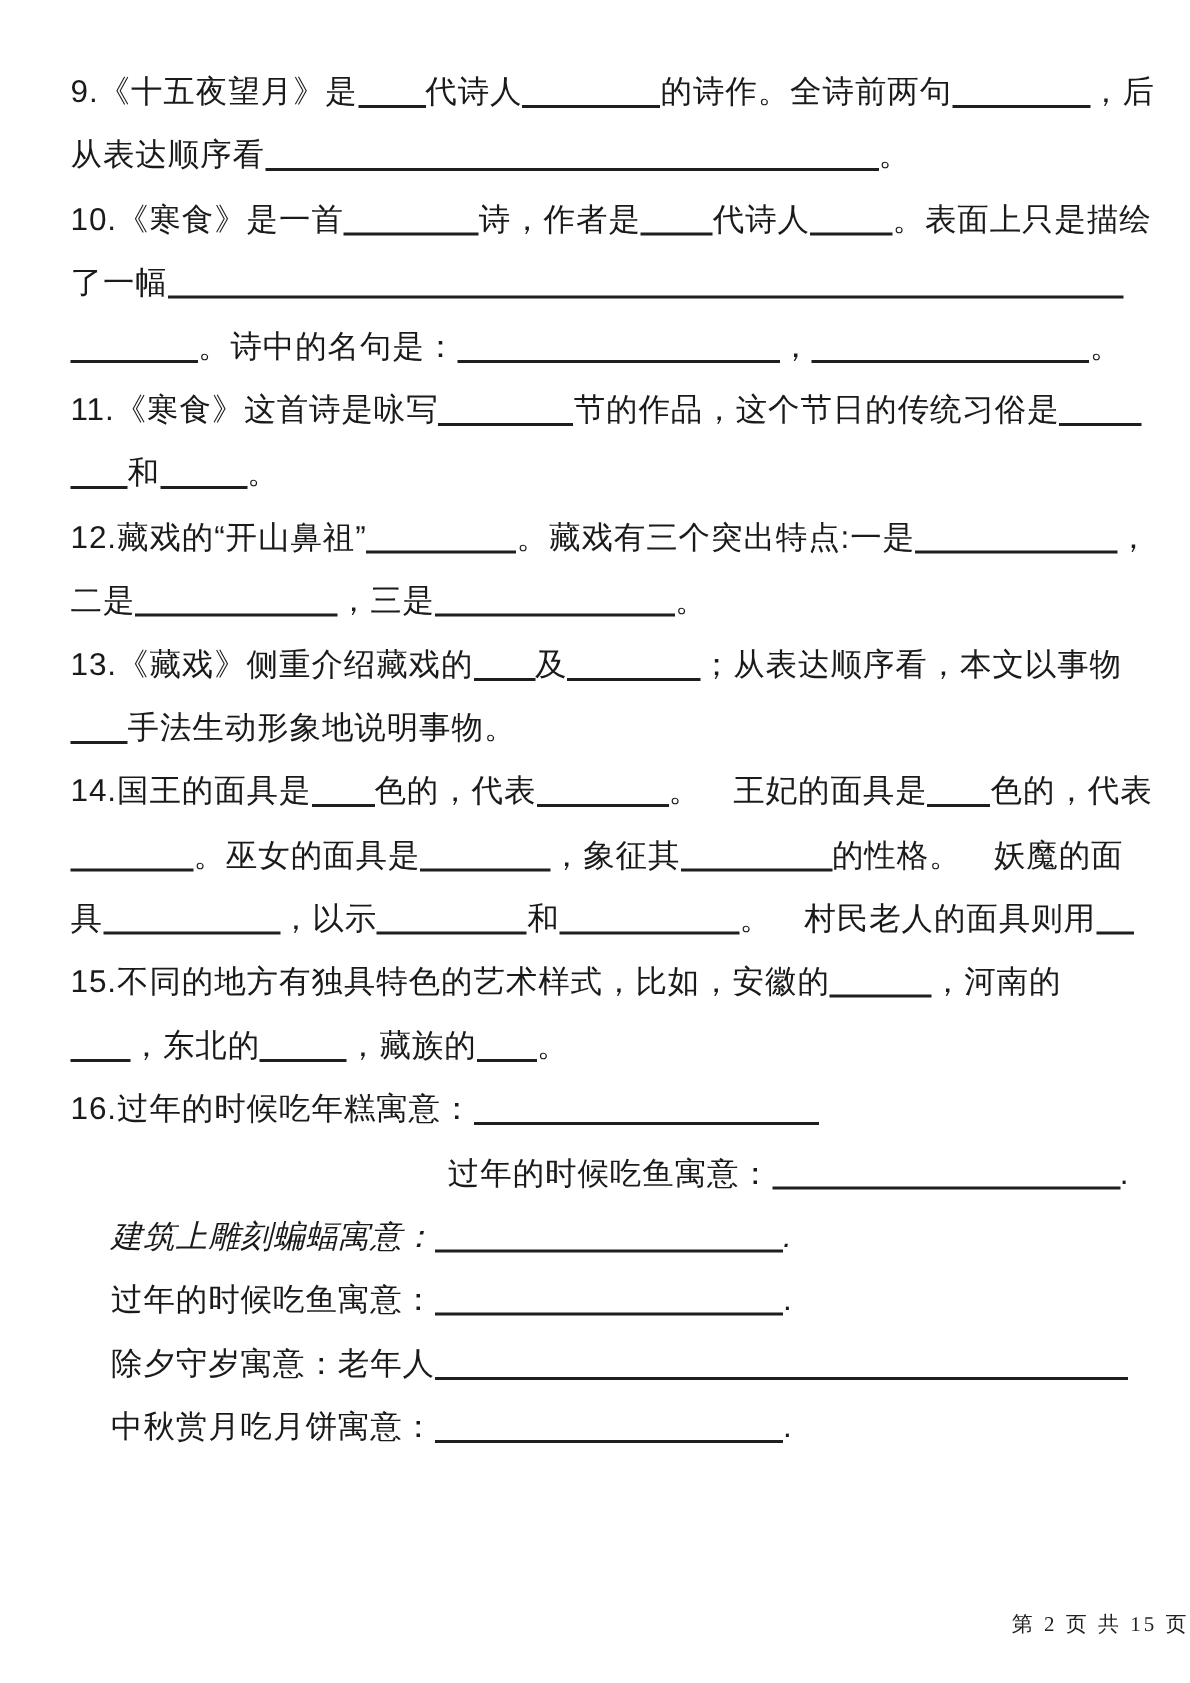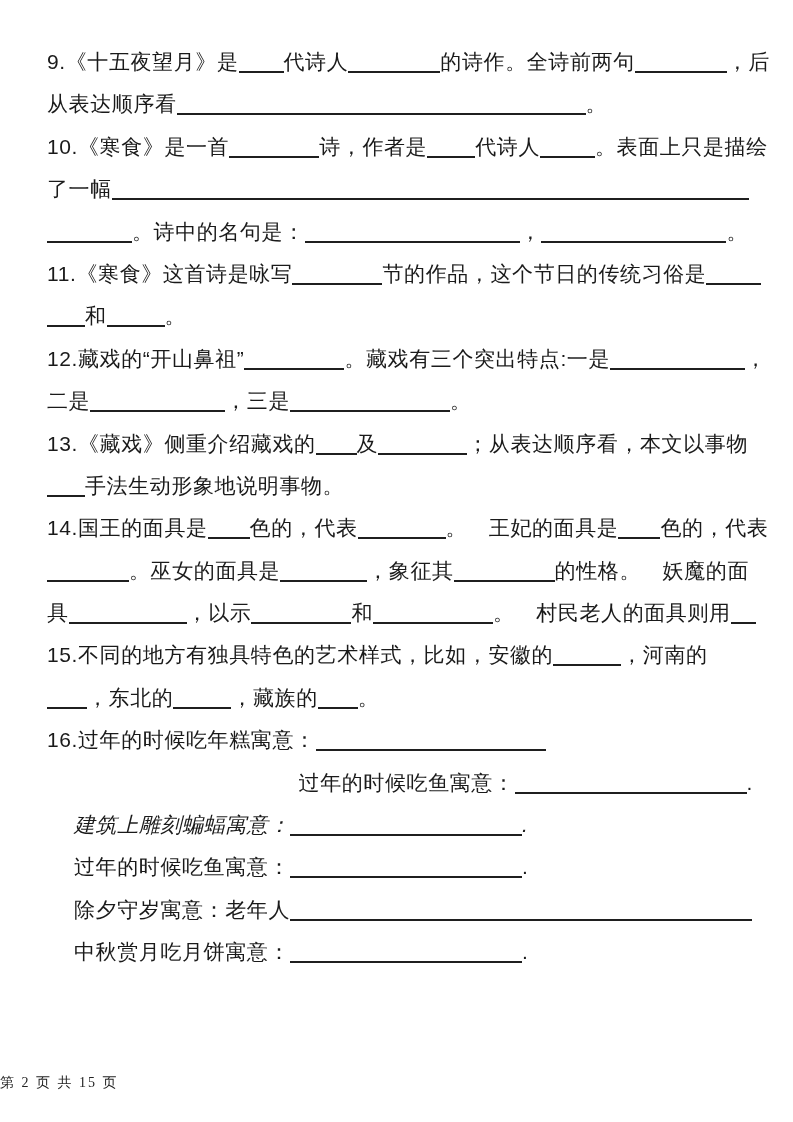--- a/index.html
+++ b/index.html
@@ -37,21 +37,21 @@
     display: inline-block;
     height: 0;
     border-bottom: 2px solid #1f1f1f;
     vertical-align: -4px;
   }
   .footer {
     position: absolute;
     left: 0;
     bottom: 30px;
     width: 100%;
-    text-align: left;
+    text-align: right;
     font-family: "Liberation Serif", "DejaVu Serif", serif;
     font-size: 14px;
     letter-spacing: 2px;
     color: #222222;
   }
 </style>
 </head>
 <body>
 
 <div class="page">

